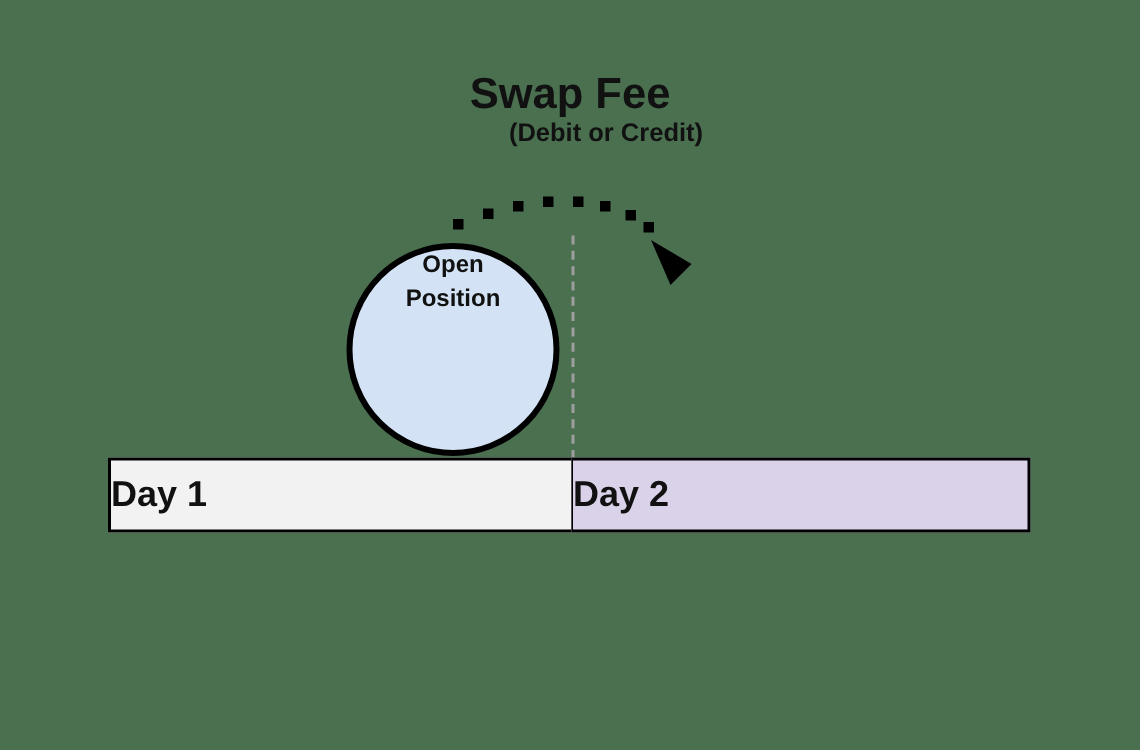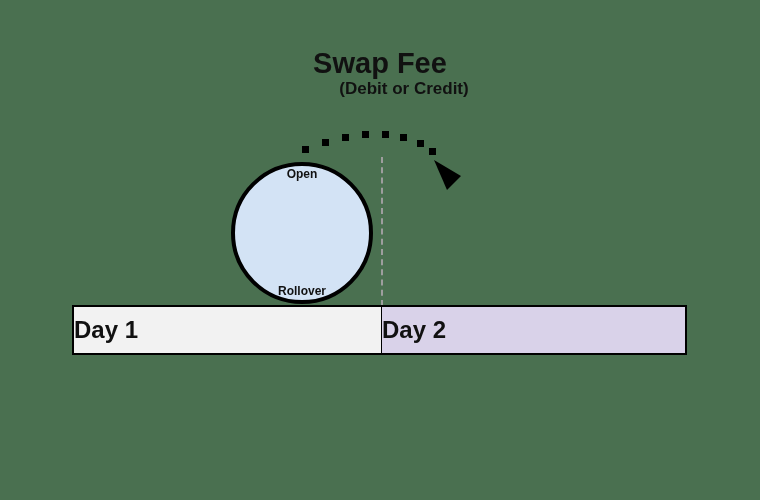--- a/index.html
+++ b/index.html
@@ -99,23 +99,23 @@
     top: 162px;
     width: 142px;
     height: 142px;
     box-sizing: border-box;
     border-radius: 50%;
     background: #d3e3f5;
     border: 4px solid #000000;
     display: flex;
     flex-direction: column;
     align-items: center;
-    justify-content: space-between;
+    justify-content: flex-start;
     text-align: center;
-    font-size: 12px;
+    font-size: 16px;
     font-weight: bold;
     color: #111111;
     line-height: 1.42;
   }
 
   
   .rollover {
     position: absolute;
     left: 0;
     top: 406px;
@@ -153,17 +153,17 @@
 
   <div class="day-box day1">
     <span>Day 1</span>
   </div>
   <div class="day-box day2">
     <span>Day 2</span>
   </div>
 
   <div class="circle">
     <span>Open</span>
-    <span>Rollover</span>
+    <span>Position</span>
   </div>
 
 
 </div>
 
 </body></html>

